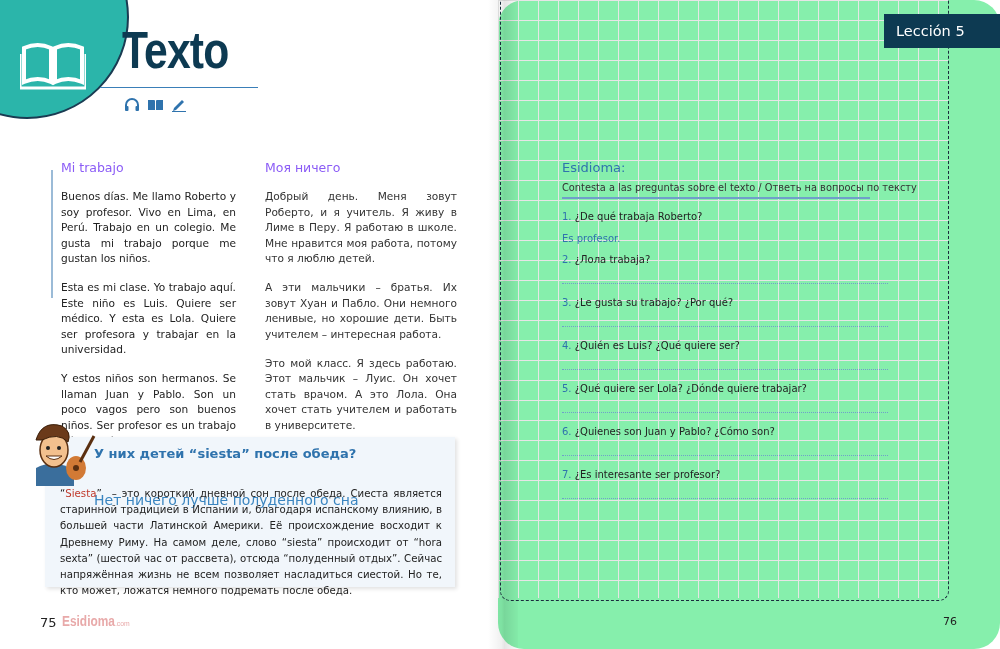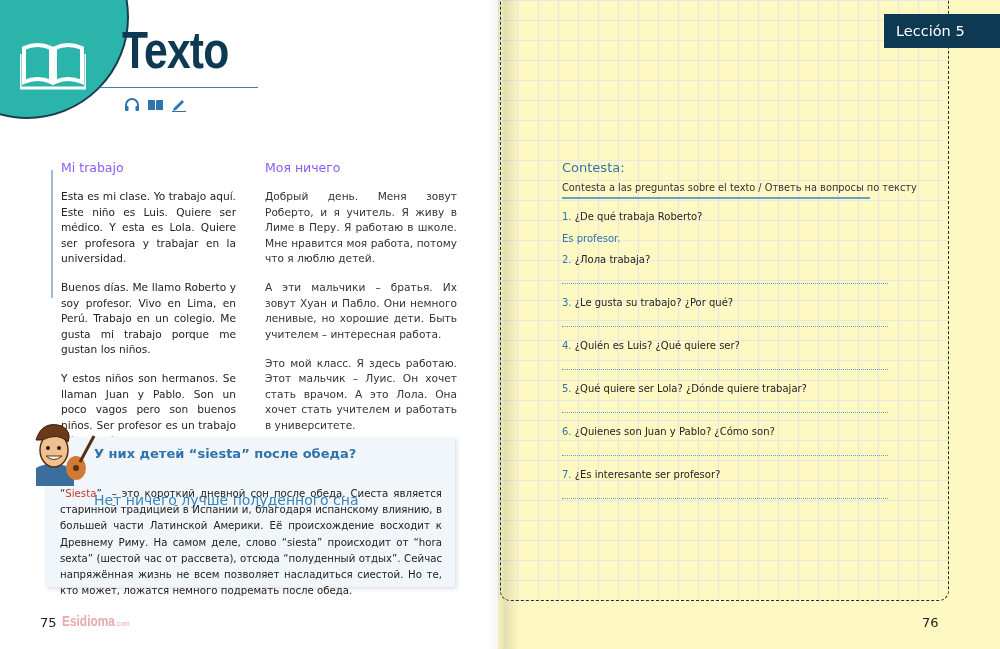--- a/index.html
+++ b/index.html
@@ -1,21 +1,21 @@
 <!DOCTYPE html>
 <html><head>
 <meta charset="utf-8">
 <style>
   html, body { margin:0; padding:0; }
   body {
     width:1000px; height:649px; position:relative; overflow:hidden;
     background:#ffffff; font-family:"DejaVu Sans", sans-serif; color:#222;
   }
   .page-left { position:absolute; left:0; top:0; width:498px; height:649px; background:#fff; }
-  .page-right { position:absolute; left:498px; top:0; width:502px; height:649px; background:#fef9c3; }
+  .page-right { position:absolute; left:498px; top:0; width:502px; height:649px; background:#86efac;border-radius:26px; }
   .gutter-shadow {
     position:absolute; left:488px; top:0; width:30px; height:649px;
     background:linear-gradient(to right, rgba(0,0,0,0) 0%, rgba(0,0,0,0.06) 45%, rgba(0,0,0,0.10) 55%, rgba(0,0,0,0.02) 100%);
     pointer-events:none;
   }
   
   .circle {
     position:absolute; left:-75px; top:-85px; width:200px; height:200px; border-radius:50%;
     background:#2bb5aa; border:2px solid #1a3b52;
   }
@@ -62,21 +62,21 @@
     position:absolute; left:386px; top:14px; width:116px; height:34px; background:#0d3a52;
     color:#fff; font-size:14.5px; line-height:34px; padding-left:12px; box-sizing:border-box;
   }
   .ex-title { position:absolute; left:64px; top:160px; font-size:13px; color:#2f73ad; }
   .ex-instr { position:absolute; left:64px; top:182px; font-size:9.8px; color:#333; }
   .ex-rule { position:absolute; left:64px; top:197px; width:308px; height:2px; background:#6f9fc9; }
   .q { position:absolute; left:64px; font-size:10px; color:#222; }
   .q .n { color:#2f73ad; }
   .ans { position:absolute; left:64px; font-size:10px; color:#2f73ad; }
   .dots { position:absolute; left:64px; width:326px; height:0; border-top:1.4px dotted #6f9fc9; }
-  .foot-right { position:absolute; left:424px; top:615px; font-size:13px; color:#222; }
+  .foot-right { position:absolute; left:445px; top:615px; font-size:11px; color:#222; }
 </style>
 </head>
 <body>
 
 <div class="page-left">
   <div class="circle"></div>
   <svg class="book-icon" width="66" height="50" viewBox="0 0 66 50">
     <path d="M4 8 L4 42 Q18 36 31 42 L31 8 Q18 2 4 8 Z" fill="none" stroke="#fff" stroke-width="4"></path>
     <path d="M62 8 L62 42 Q48 36 35 42 L35 8 Q48 2 62 8 Z" fill="none" stroke="#fff" stroke-width="4"></path>
     <path d="M0 14 L0 48 L66 48 L66 14" fill="none" stroke="#fff" stroke-width="3"></path>
@@ -95,22 +95,22 @@
     </svg>
     <svg width="16" height="14" viewBox="0 0 16 14">
       <path d="M3 10 L11 2 L13 4 L5 12 L2 13 Z" fill="#2f73ad"></path>
       <line x1="1" y1="13.5" x2="15" y2="13.5" stroke="#2f73ad" stroke-width="1"></line>
     </svg>
   </div>
 
   <div class="es-bar"></div>
   <div class="col col-es">
     <div class="col-title">Mi trabajo</div>
+    <p>Buenos días. Me llamo Roberto y soy profesor.  Vivo en Lima, en Perú. Trabajo en un colegio. Me gusta mi trabajo porque me gustan los niños.</p>
     <p>Esta es mi clase. Yo trabajo aquí. Este niño es Luis. Quiere ser médico. Y esta es Lola. Quiere ser profesora y trabajar en la universidad.</p>
-    <p>Buenos días. Me llamo Roberto y soy profesor.  Vivo en Lima, en Perú. Trabajo en un colegio. Me gusta mi trabajo porque me gustan los niños.</p>
     <p>Y estos niños son hermanos. Se llaman Juan y Pablo. Son un poco vagos pero son buenos niños. Ser profesor es un trabajo interesante.</p>
   </div>
 
   <div class="col col-ru">
     <div class="col-title">Моя ничего</div>
     <p>Добрый день. Меня зовут Роберто, и я учитель. Я живу в Лиме в Перу. Я работаю в школе. Мне нравится моя работа, потому что я люблю детей.</p>
     <p>А эти мальчики – братья. Их зовут Хуан и Пабло. Они немного ленивые, но хорошие дети. Быть учителем – интересная работа.</p>
     <p>Это мой класс. Я здесь работаю. Этот мальчик – Луис. Он хочет стать врачом. А это Лола. Она хочет стать учителем и работать в университете.</p>
   </div>
 
@@ -132,21 +132,21 @@
 
   <div class="foot-left">75</div>
   <div class="brand"><span>Esidioma</span><small>.com</small></div>
 </div>
 
 <div class="page-right">
   <div class="grid"></div>
   <div class="dash-box"></div>
   <div class="lesson">Lección 5</div>
 
-  <div class="ex-title">Contesta:</div>
+  <div class="ex-title">Esidioma:</div>
   <div class="ex-instr">Contesta a las preguntas sobre el texto / Ответь на вопросы по тексту</div>
   <div class="ex-rule"></div>
 
   <div class="q" style="top:211px"><span class="n">1.</span> <span>¿De qué trabaja Roberto?</span></div>
   <div class="ans" style="top:233px">Es profesor.</div>
 
   <div class="q" style="top:254px"><span class="n">2.</span> <span>¿Лола trabaja?</span></div>
   <div class="dots" style="top:283px"></div>
 
   <div class="q" style="top:297px"><span class="n">3.</span> <span>¿Le gusta su trabajo? ¿Por qué?</span></div>

